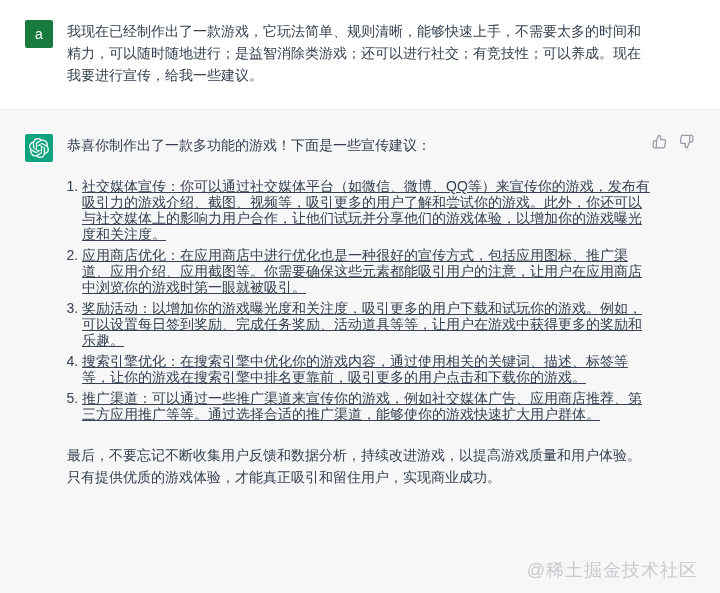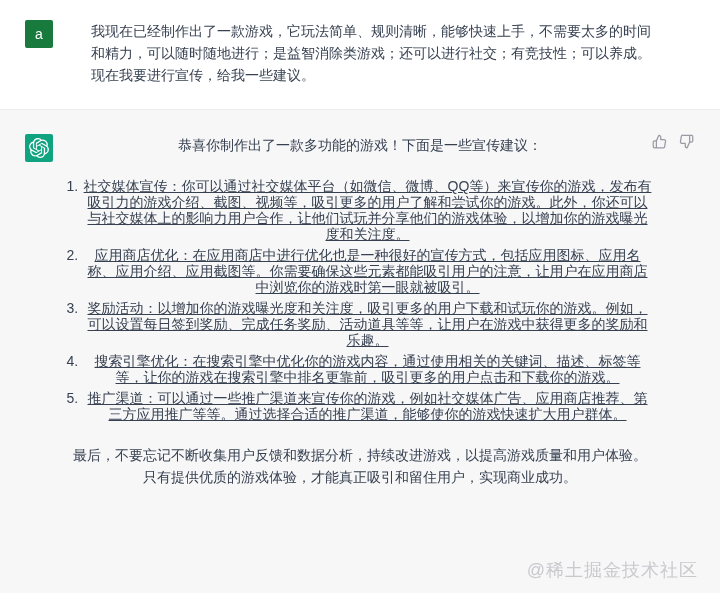--- a/index.html
+++ b/index.html
@@ -23,21 +23,20 @@
     height:110px;
     background:#ffffff;
     border-bottom:1px solid rgba(0,0,0,0.08);
     padding:20px 58px 0 25px;
   }
   .msg.assistant{
     height:483px;
     background:var(--assistant-section-bg,#f7f7f8);
     padding:24px 30px 0 25px;
     position:relative;
-    text-align:center;
   }
   .avatar{
     width:28px;height:28px;flex:0 0 28px;
     margin-right:14px;
     border-radius:2px;
     display:flex;align-items:center;justify-content:center;
   }
   .avatar.user-avatar{
     background:var(--user-avatar-bg,#187a3d);
     color:#fff;
@@ -45,21 +44,20 @@
     line-height:1;
   }
   .avatar.bot-avatar{
     background:var(--assistant-avatar-bg,#10a37f);
   }
   .avatar.bot-avatar svg{width:20px;height:20px;display:block;}
   .msg-text{
     width:586px;
     line-height:22px;
     white-space:pre-wrap;
-    margin-left:24px;
   }
   .assistant-content{width:586px;}
   .assistant-content p{line-height:22px;}
   .assistant-content .intro{margin:0 0 22px 0;}
   .assistant-content ol{
     margin:0;
     padding-left:15px;
   }
   .assistant-content ol li{
     line-height:16px;
@@ -100,21 +98,21 @@
       <svg viewBox="0 0 24 24" width="20" height="20" fill="#ffffff" aria-hidden="true">
         <path d="M22.2819 9.8211a5.9847 5.9847 0 0 0-.5157-4.9108 6.0462 6.0462 0 0 0-6.5098-2.9A6.0651 6.0651 0 0 0 4.9807 4.1818a5.9847 5.9847 0 0 0-3.9977 2.9 6.0462 6.0462 0 0 0 .7427 7.0966 5.98 5.98 0 0 0 .511 4.9107 6.051 6.051 0 0 0 6.5146 2.9001A5.9847 5.9847 0 0 0 13.2599 24a6.0557 6.0557 0 0 0 5.7718-4.2058 5.9894 5.9894 0 0 0 3.9977-2.9001 6.0557 6.0557 0 0 0-.7475-7.073zM13.2599 22.43a4.4755 4.4755 0 0 1-2.8764-1.0408l.1419-.0804 4.7783-2.7582a.7948.7948 0 0 0 .3927-.6813v-6.7369l2.02 1.1686a.071.071 0 0 1 .038.052v5.5826a4.504 4.504 0 0 1-4.4945 4.4944zm-9.6607-4.1254a4.4708 4.4708 0 0 1-.5346-3.0137l.142.0852 4.783 2.7582a.7712.7712 0 0 0 .7806 0l5.8428-3.3685v2.3324a.0804.0804 0 0 1-.0332.0615L9.74 19.9502a4.4992 4.4992 0 0 1-6.1408-1.6464zM2.3408 7.8956a4.485 4.485 0 0 1 2.3655-1.9728V11.6a.7664.7664 0 0 0 .3879.6765l5.8144 3.3543-2.0201 1.1685a.0757.0757 0 0 1-.071 0l-4.8303-2.7865a4.504 4.504 0 0 1-1.6464-6.1408zm16.5963 3.8558L13.1038 8.364 15.1192 7.2a.0757.0757 0 0 1 .071 0l4.8303 2.7913a4.4944 4.4944 0 0 1-.6765 8.1042v-5.6772a.79.79 0 0 0-.407-.667zm2.0107-3.0231l-.142-.0852-4.7735-2.7818a.7759.7759 0 0 0-.7854 0L9.409 9.2297V6.8974a.0662.0662 0 0 1 .0284-.0615l4.8303-2.7866a4.4992 4.4992 0 0 1 6.6802 4.66zM8.3065 12.863l-2.02-1.1638a.0804.0804 0 0 1-.038-.0567V6.0742a4.4992 4.4992 0 0 1 7.3757-3.4537l-.142.0805L8.704 5.459a.7948.7948 0 0 0-.3927.6813zm1.0976-2.3654l2.602-1.4998 2.6069 1.4998v2.9994l-2.5974 1.4997-2.6067-1.4997z"></path>
       </svg>
     </span>
   </div>
 
   <div class="assistant-content">
     <p class="intro">恭喜你制作出了一款多功能的游戏！下面是一些宣传建议：</p>
     <ol>
       <li>社交媒体宣传：你可以通过社交媒体平台（如微信、微博、QQ等）来宣传你的游戏，发布有吸引力的游戏介绍、截图、视频等，吸引更多的用户了解和尝试你的游戏。此外，你还可以与社交媒体上的影响力用户合作，让他们试玩并分享他们的游戏体验，以增加你的游戏曝光度和关注度。</li>
-      <li>应用商店优化：在应用商店中进行优化也是一种很好的宣传方式，包括应用图标、应用名称、应用介绍、应用截图等。你需要确保这些元素都能吸引用户的注意，让用户在应用商店中浏览你的游戏时第一眼就被吸引。</li>
+      <li>应用商店优化：在应用商店中进行优化也是一种很好的宣传方式，包括应用图标、推广渠道、应用介绍、应用截图等。你需要确保这些元素都能吸引用户的注意，让用户在应用商店中浏览你的游戏时第一眼就被吸引。</li>
       <li>奖励活动：以增加你的游戏曝光度和关注度，吸引更多的用户下载和试玩你的游戏。例如，可以设置每日签到奖励、完成任务奖励、活动道具等等，让用户在游戏中获得更多的奖励和乐趣。</li>
       <li>搜索引擎优化：在搜索引擎中优化你的游戏内容，通过使用相关的关键词、描述、标签等等，让你的游戏在搜索引擎中排名更靠前，吸引更多的用户点击和下载你的游戏。</li>
       <li>推广渠道：可以通过一些推广渠道来宣传你的游戏，例如社交媒体广告、应用商店推荐、第三方应用推广等等。通过选择合适的推广渠道，能够使你的游戏快速扩大用户群体。</li>
     </ol>
     <p class="outro">最后，不要忘记不断收集用户反馈和数据分析，持续改进游戏，以提高游戏质量和用户体验。只有提供优质的游戏体验，才能真正吸引和留住用户，实现商业成功。</p>
   </div>
 
   <div class="actions">
     <button class="icon-btn" aria-label="thumbs up">
       <span>

